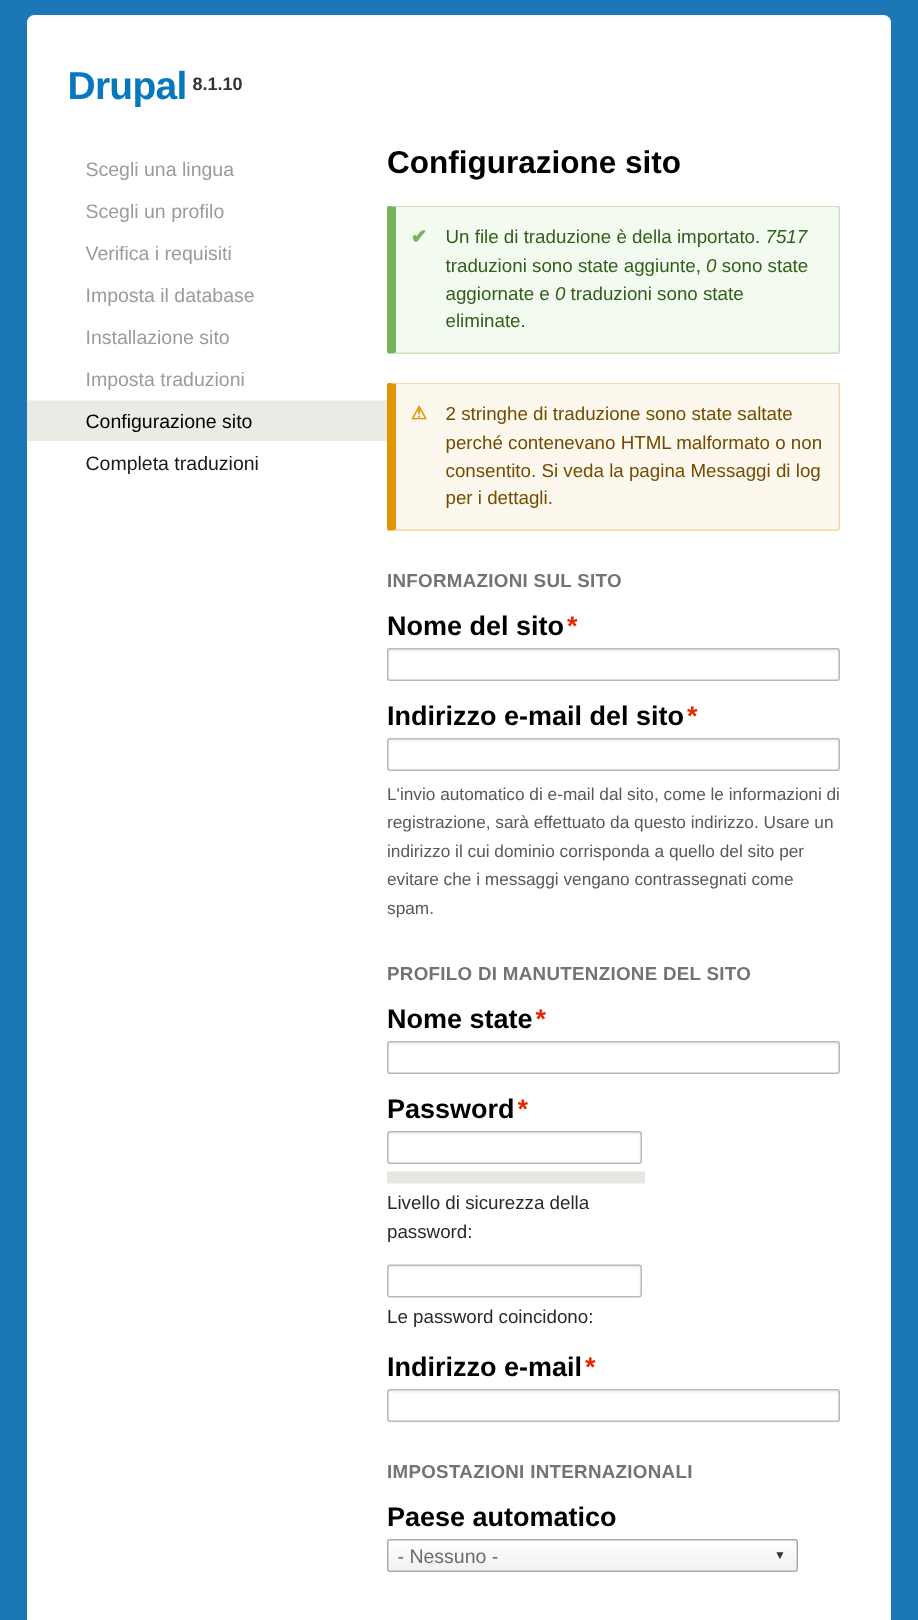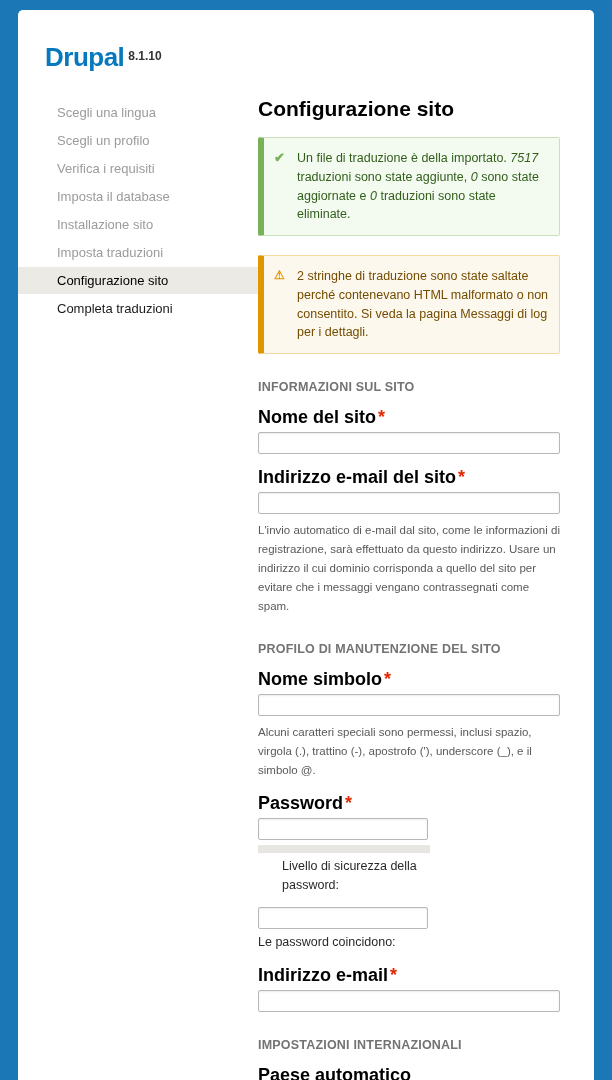--- a/index.html
+++ b/index.html
@@ -71,21 +71,21 @@
     background: #fff; padding: 2px 6px; font-size: 13px;
     font-family: "Liberation Sans", sans-serif;
     box-shadow: inset 0 1px 2px rgba(0,0,0,0.08);
   }
   input.text.small { width: 170px; }
 
   .help { font-size: 11.5px; color: #595959; line-height: 1.65; margin: 7px 0 0; }
 
   .strength-bar { width: 172px; height: 8px; background: #e7e6e2; margin-top: 5px; }
   .strength-label, .match-label { font-size: 12.5px; color: #292929; margin-top: 4px; line-height: 1.5; }
-  .strength-label { width: 165px; margin-left: 24px; }
+  .strength-label { width: 165px; }
 
   .select-wrap { position: relative; display: inline-block; }
   select.styled {
     -webkit-appearance: none; -moz-appearance: none; appearance: none;
     height: 22px; font-size: 13px;
     font-family: "Liberation Sans", sans-serif;
     border: 1px solid #a9a9a9; border-radius: 2px;
     background: linear-gradient(#ffffff, #f2f1ef);
     padding: 1px 22px 1px 6px; color: #222;
   }
@@ -140,23 +140,22 @@
 
       <div class="form-item">
         <label><span>Indirizzo e-mail del sito</span><span class="req">*</span></label>
         <input class="text" type="text" value="" style="">
         <div class="help">L'invio automatico di e-mail dal sito, come le informazioni di registrazione, sarà effettuato da questo indirizzo. Usare un indirizzo il cui dominio corrisponda a quello del sito per evitare che i messaggi vengano contrassegnati come spam.</div>
       </div>
 
       <div class="section-title">PROFILO DI MANUTENZIONE DEL SITO</div>
 
       <div class="form-item">
-        <label><span>Nome simbolo</span><span class="req">*</span></label>
+        <label><span>Nome state</span><span class="req">*</span></label>
         <input class="text" type="text" value="" style="">
-        <div class="help">Alcuni caratteri speciali sono permessi, inclusi spazio, virgola (.), trattino (-), apostrofo ('), underscore (_), e il simbolo @.</div>
       </div>
 
       <div class="form-item">
         <label><span>Password</span><span class="req">*</span></label>
         <input class="text small" type="password" value="" style="">
         <div class="strength-bar"></div>
         <div class="strength-label">Livello di sicurezza della password:</div>
       </div>
 
       <div class="form-item">

